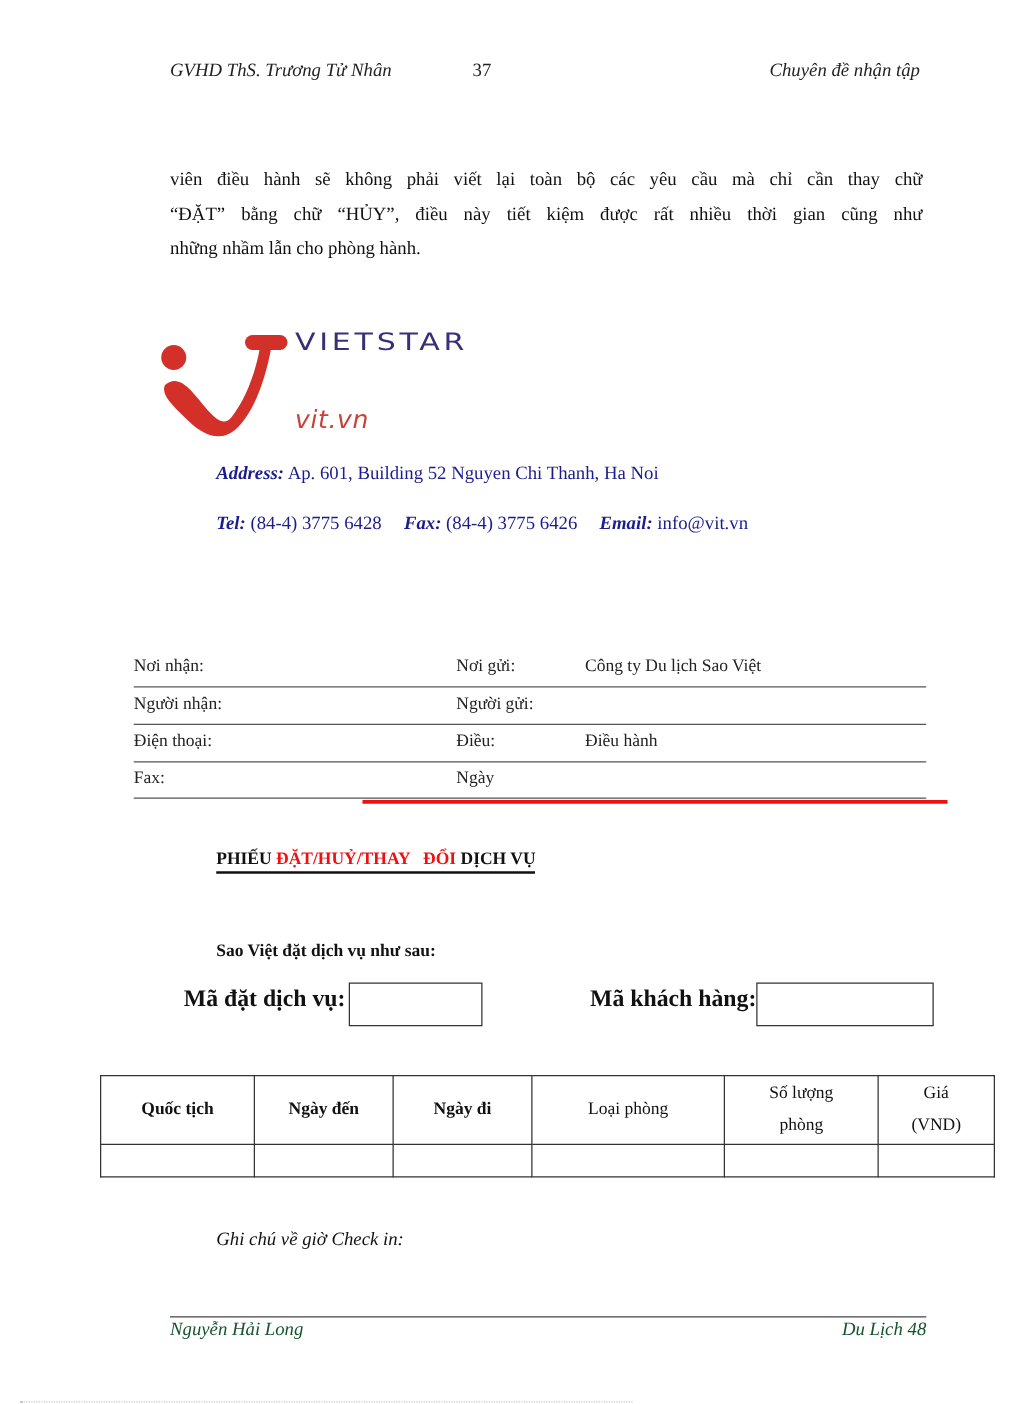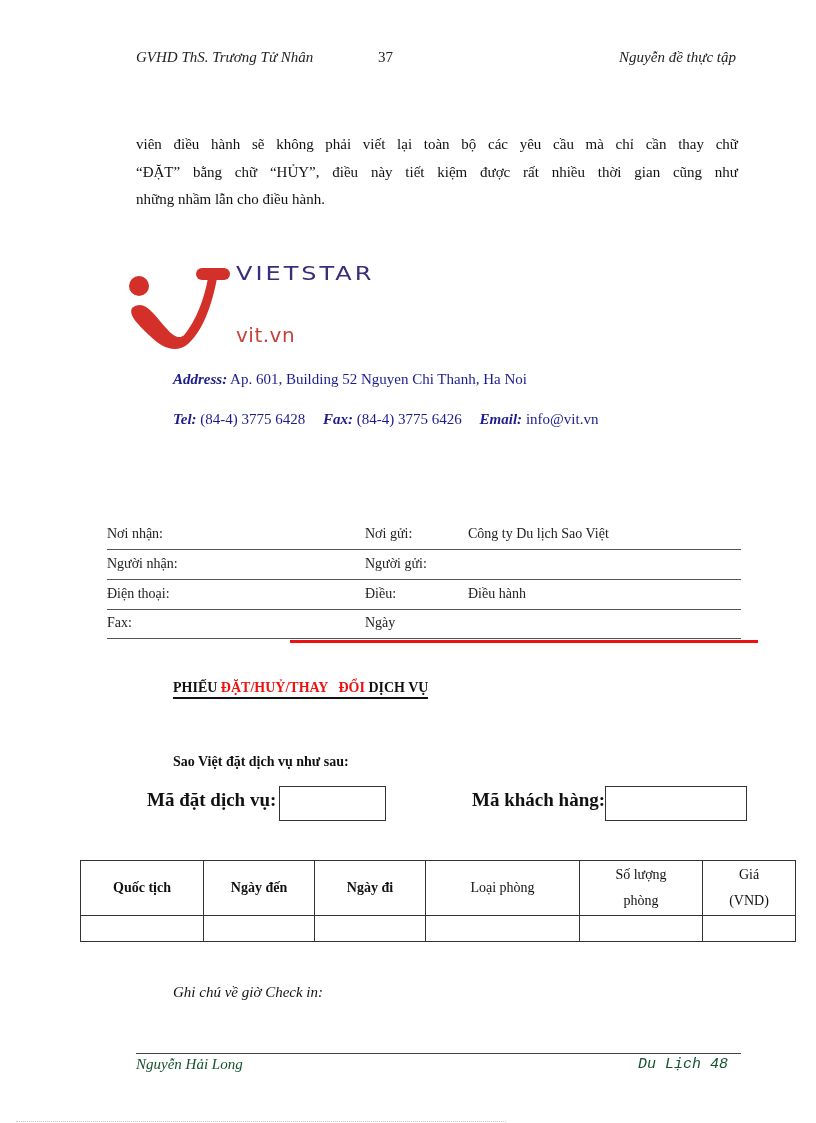--- a/index.html
+++ b/index.html
@@ -17,21 +17,21 @@
   .para { left: 136px; top: 131px; width: 602px; font-size: 15px; line-height: 27.5px;
           text-align: justify; color: #111; }
   .para p { margin: 0; }
 
   
   .logo { left: 122px; top: 262px; width: 280px; height: 92px; }
   .logo-word { left: 236px; top: 262px; font-family: "DejaVu Sans", sans-serif;
                font-size: 24px; letter-spacing: 3px; color: #3a2e78; font-weight: normal;
                transform: scaleY(0.8); transform-origin: top left; }
   .logo-url { left: 236px; top: 323px; font-family: "DejaVu Sans", sans-serif;
-              font-size: 20px; color: #c8413a; letter-spacing: 0.5px; }
+              font-size: 20px; color: #c8413a; letter-spacing: 0.5px; font-style: italic; }
 
   
   .contact { left: 173px; font-size: 15px; color: #1c1c8c; }
   .contact b { font-style: italic; color: #1c1c8c; text-align: right; }
   .contact-address { top: 371px; }
   .contact-line2 { top: 411px; }
   .contact .gap { display: inline-block; width: 14px; }
 
   
   .field-row { left: 107px; width: 634px; height: 29px; font-size: 14px; color: #222;
@@ -56,36 +56,36 @@
               font-size: 14px; font-weight: bold; }
   table.svc td { border: 1px solid #333; text-align: center; vertical-align: middle; padding: 0; }
   table.svc tr.head td { height: 54px; line-height: 26px; }
   table.svc tr.body td { height: 25px; }
 
   .note { left: 173px; top: 984px; font-size: 15px; font-style: italic; }
 
   .footer-rule { left: 136px; top: 1053px; width: 605px; height: 1px; background: #444; }
   .ftr { top: 1056px; font-size: 15px; font-style: italic; color: #14532d; }
   .ftr-left { left: 136px; }
-  .ftr-right { right: 88px; font-family: Liberation Mono, monospace; }
+  .ftr-right { right: 75px; }
 
   .page-dots { left: 16px; top: 1121px; width: 490px; height: 1px;
                border-top: 1px dotted #c8c8c8; width: 490px; }
 </style>
 </head>
 <body>
 
 <div class="abs hdr hdr-left">GVHD ThS. Trương Tử Nhân</div>
 <div class="abs hdr hdr-page">37</div>
-<div class="abs hdr hdr-right">Nguyễn đề thực tập</div>
+<div class="abs hdr hdr-right">Chuyên đề nhận tập</div>
 
 <div class="abs para">
   <p style="text-align:justify;text-align-last:justify;">viên điều hành  sẽ không  phải  viết  lại toàn  bộ  các  yêu  cầu  mà  chỉ  cần  thay  chữ</p>
   <p style="text-align:justify;text-align-last:justify;">“ĐẶT”  bằng  chữ  “HỦY”,  điều này tiết kiệm được rất nhiều thời gian cũng như</p>
-  <p>những  nhầm  lẫn cho điều hành.</p>
+  <p>những  nhầm  lẫn cho phòng hành.</p>
 </div>
 
 <div class="abs logo">
   <svg width="110" height="92" viewBox="0 0 110 92">
     <circle cx="17" cy="24" r="10" fill="#d4302a"></circle>
     <path d="M10 46 C 22 36, 32 52, 44 66 C 52 75, 58 78, 63 72 C 74 58, 82 38, 86 16 L 95 16 C 90 44, 80 70, 66 82 C 54 92, 40 86, 28 74 C 18 64, 6 54, 10 46 Z" fill="#d4302a"></path>
     <rect x="74" y="6" width="34" height="12" rx="6" fill="#d4302a"></rect>
   </svg>
 </div>
 <div class="abs logo-word">VIETSTAR</div>

